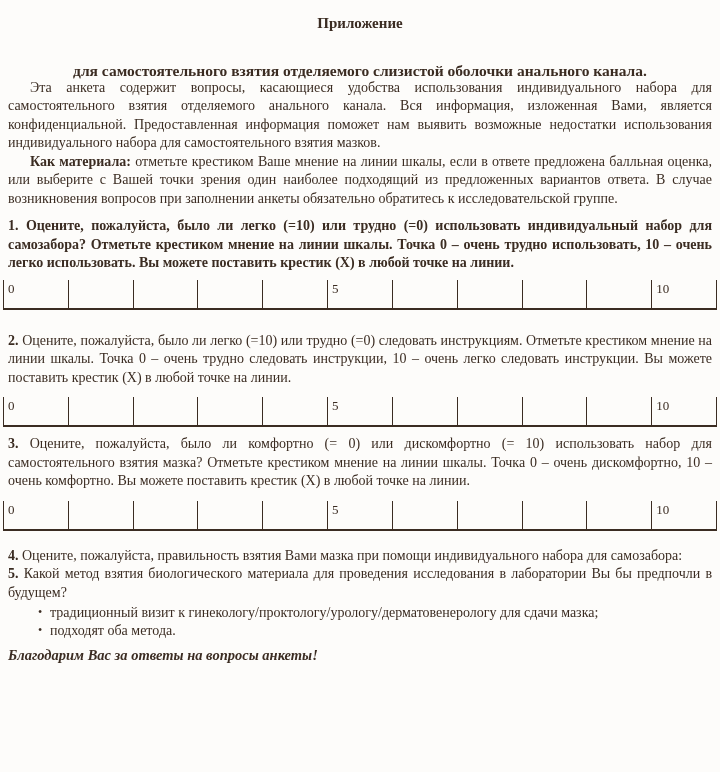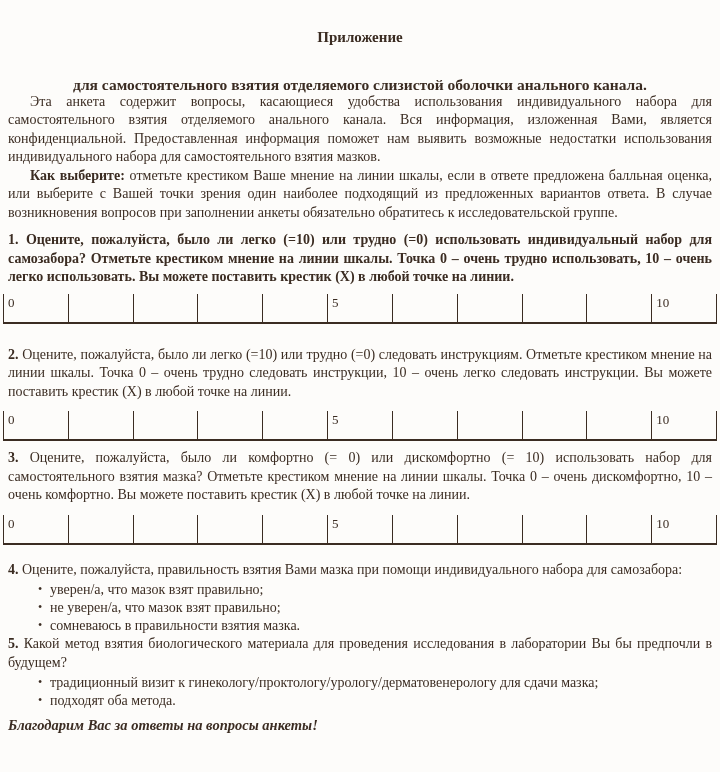--- a/index.html
+++ b/index.html
@@ -7,21 +7,21 @@
     --bg:#fdfcfa;
   }
   *{box-sizing:border-box;}
   html,body{margin:0;padding:0;}
   body{
     width:720px;height:772px;overflow:hidden;
     background:var(--bg);color:var(--ink);
     font-family:"Liberation Serif","DejaVu Serif",serif;
     font-size:14px;line-height:18.5px;
   }
-  .page{width:720px;height:772px;padding:22px 8px;overflow:hidden;}
+  .page{width:720px;height:772px;padding:8px 8px;overflow:hidden;}
 
   .appendix{
     text-align:center;font-weight:bold;font-size:15px;
     margin:0;padding-top:6px;
   }
   .title{
     text-align:center;font-weight:bold;font-size:15.5px;line-height:17px;
     margin:29px 0 0;
   }
   .title .tline{display:block;}
@@ -72,21 +72,21 @@
 <div class="page">
 
   <h1 class="appendix">Приложение</h1>
 
   <h2 class="title">
     <span class="tline">для самостоятельного взятия отделяемого слизистой оболочки анального канала.</span>
   </h2>
 
   <p class="para intro">Эта анкета содержит вопросы, касающиеся удобства использования индивидуального набора для самостоятельного взятия отделяемого анального канала. Вся информация, изложенная Вами, является конфиденциальной. Предоставленная информация поможет нам выявить возможные недостатки использования индивидуального набора для самостоятельного взятия мазков.</p>
 
-  <p class="para howto"><span class="lead-bold">Как выберите:</span><span> отметьте крестиком Ваше мнение на линии шкалы, если в ответе предложена балльная оценка, или выберите с Вашей точки зрения один наиболее подходящий из предложенных вариантов ответа. В случае возникновения вопросов при заполнении анкеты обязательно обратитесь к исследовательской группе.</span></p>
+  <p class="para howto"><span class="lead-bold">Как материала:</span><span> отметьте крестиком Ваше мнение на линии шкалы, если в ответе предложена балльная оценка, или выберите с Вашей точки зрения один наиболее подходящий из предложенных вариантов ответа. В случае возникновения вопросов при заполнении анкеты обязательно обратитесь к исследовательской группе.</span></p>
 
   <p class="q q1"><span class="qnum">1.</span><span> Оцените, пожалуйста, было ли легко (=10) или трудно (=0) использовать индивидуальный набор для самозабора? Отметьте крестиком мнение на линии шкалы. Точка 0 – очень трудно использовать, 10 – очень легко использовать. Вы можете поставить крестик (X) в любой точке на линии.</span></p>
 
   <div class="scale scale-1">
       <div class="cell">
         <span class="tick-label">0</span>
       </div>
       <div class="cell"></div>
       <div class="cell"></div>
       <div class="cell"></div>
@@ -142,25 +142,20 @@
       <div class="cell"></div>
       <div class="cell"></div>
       <div class="cell"></div>
       <div class="cell">
         <span class="tick-label">10</span>
       </div>
     </div>
 
   <p class="q q4"><span class="qnum">4.</span><span> Оцените, пожалуйста, правильность взятия Вами мазка при помощи индивидуального набора для самозабора:</span></p>
 
-  <ul class="bullets">
-    <li><span class="bdot"></span><span>уверен/а, что мазок взят правильно;</span></li>
-    <li><span class="bdot"></span><span>не уверен/а, что мазок взят правильно;</span></li>
-    <li><span class="bdot"></span><span>сомневаюсь в правильности взятия мазка.</span></li>
-  </ul>
 
   <p class="q q5"><span class="qnum">5.</span><span> Какой метод взятия биологического материала для проведения исследования в лаборатории Вы бы предпочли в будущем?</span></p>
 
   <ul class="bullets">
     <li><span class="bdot"></span><span>традиционный визит к гинекологу/проктологу/урологу/дерматовенерологу для сдачи мазка;</span></li>
     <li><span class="bdot"></span><span>подходят оба метода.</span></li>
   </ul>
 
   <p class="thanks">Благодарим Вас за ответы на вопросы анкеты!</p>
 

